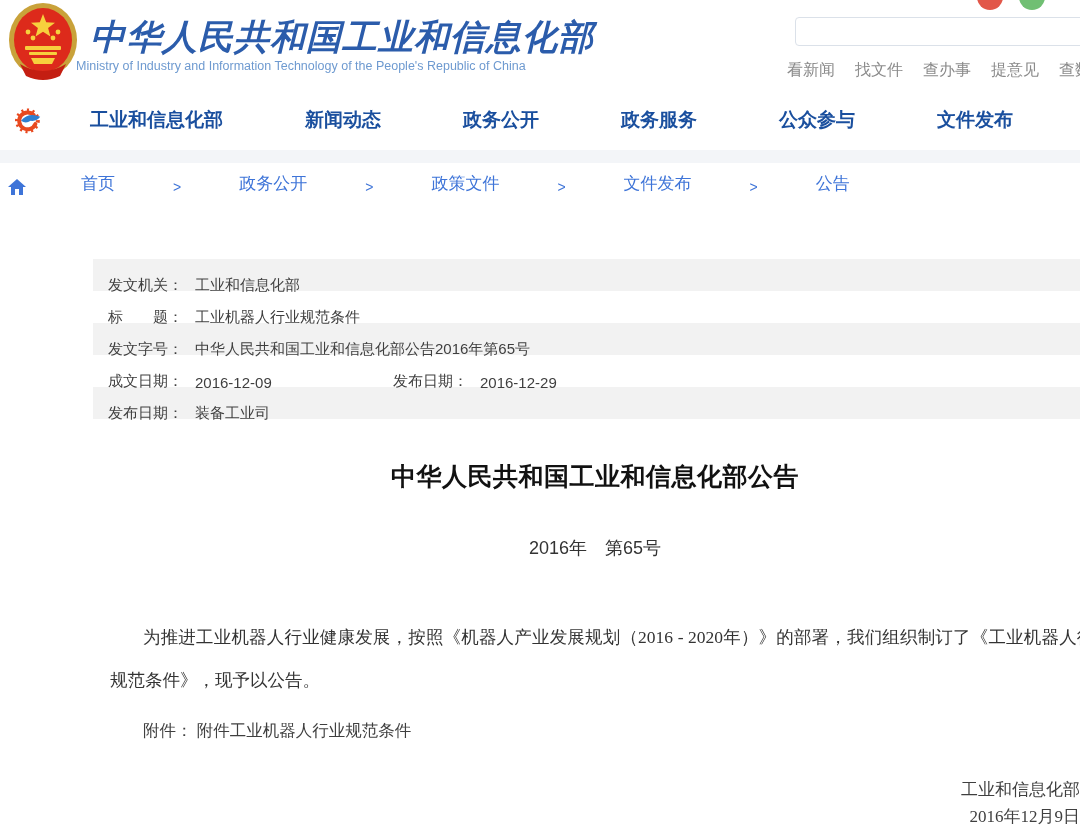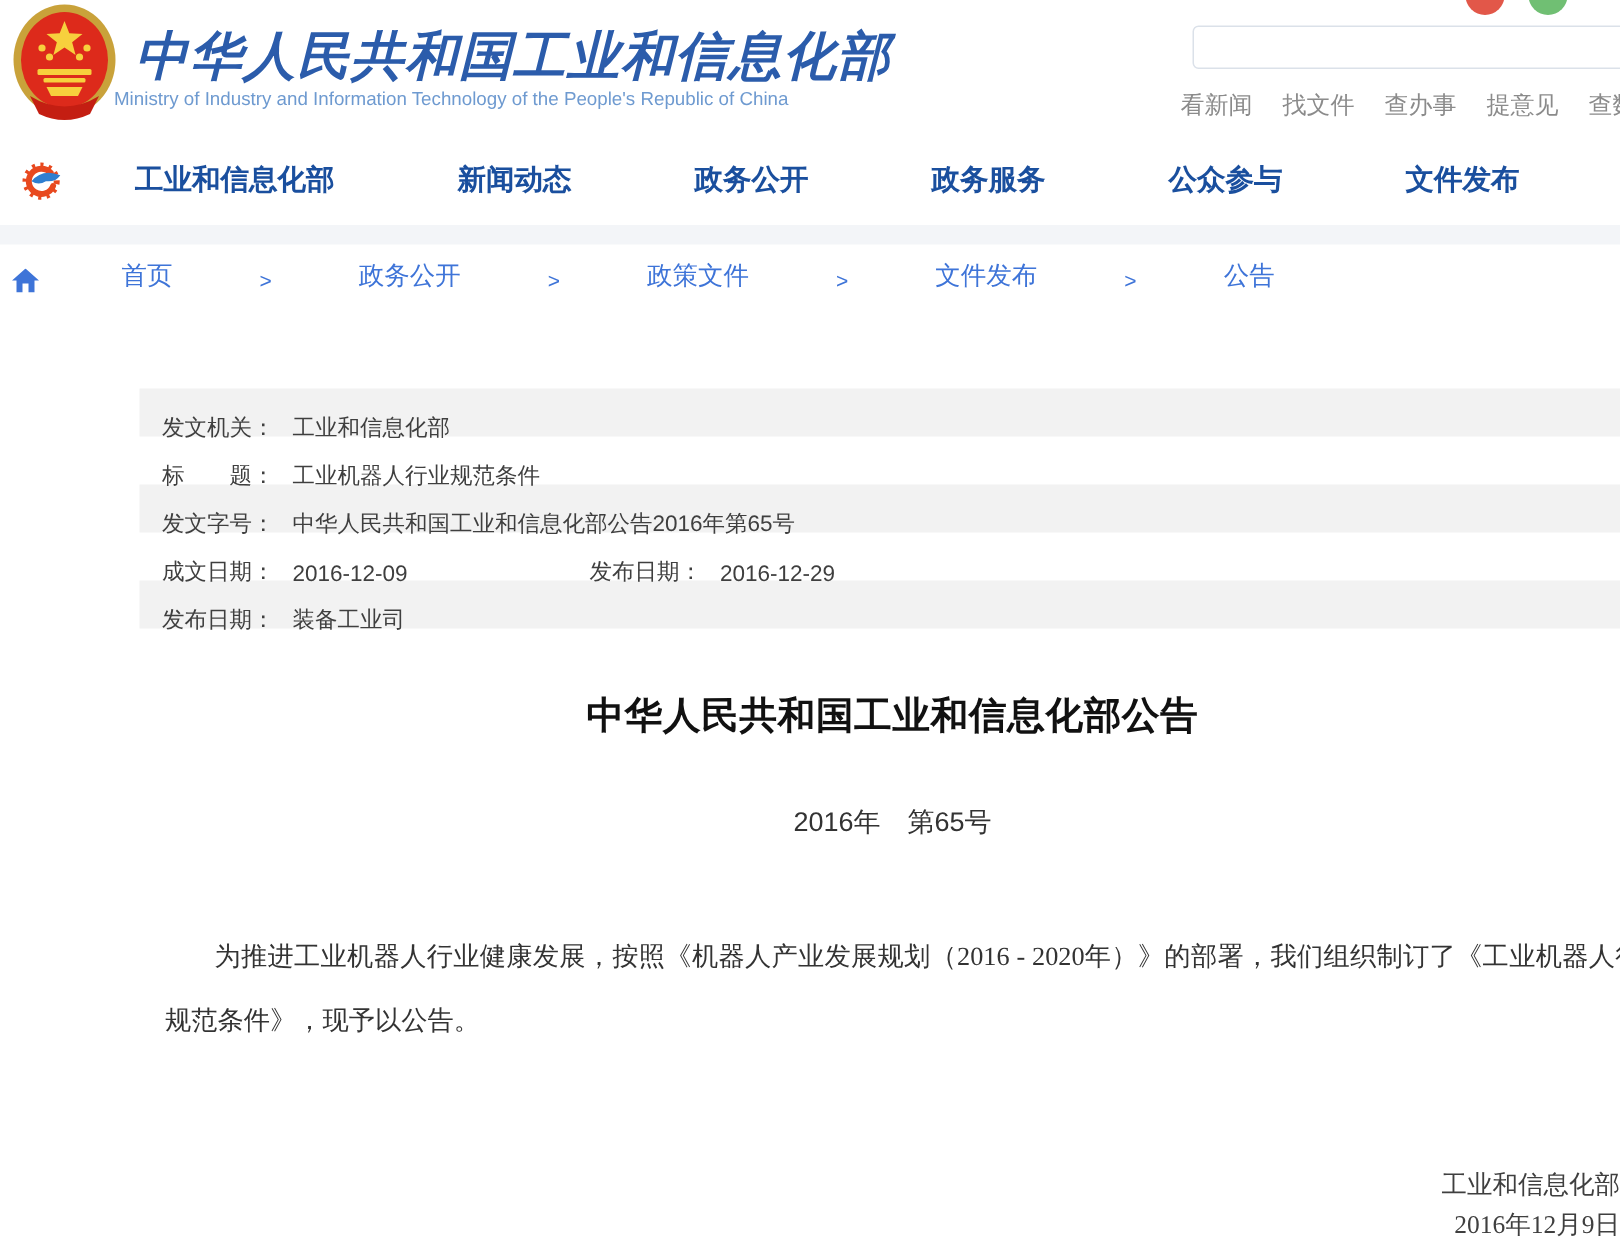--- a/index.html
+++ b/index.html
@@ -191,18 +191,22 @@
       <div class="cell c1">
         <span class="m-label">发布日期：</span>
         <span class="m-value">装备工业司</span>
       </div>
     </div>
   </div>
 
   <div class="doc-title">中华人民共和国工业和信息化部公告</div>
   <div class="doc-issue">2016年　第65号</div>
   <div class="doc-body">为推进工业机器人行业健康发展，按照《机器人产业发展规划（2016 - 2020年）》的部署，我们组织制订了《工业机器人行业规范条件》，现予以公告。</div>
+  <div class="doc-attach">
+    <span>附件：</span>
+    <span class="att-link">附件工业机器人行业规范条件</span>
+  </div>
   <div class="doc-sign">
     <div>工业和信息化部</div>
     <div>2016年12月9日</div>
   </div>
 
 </div>
 
 </body></html>

